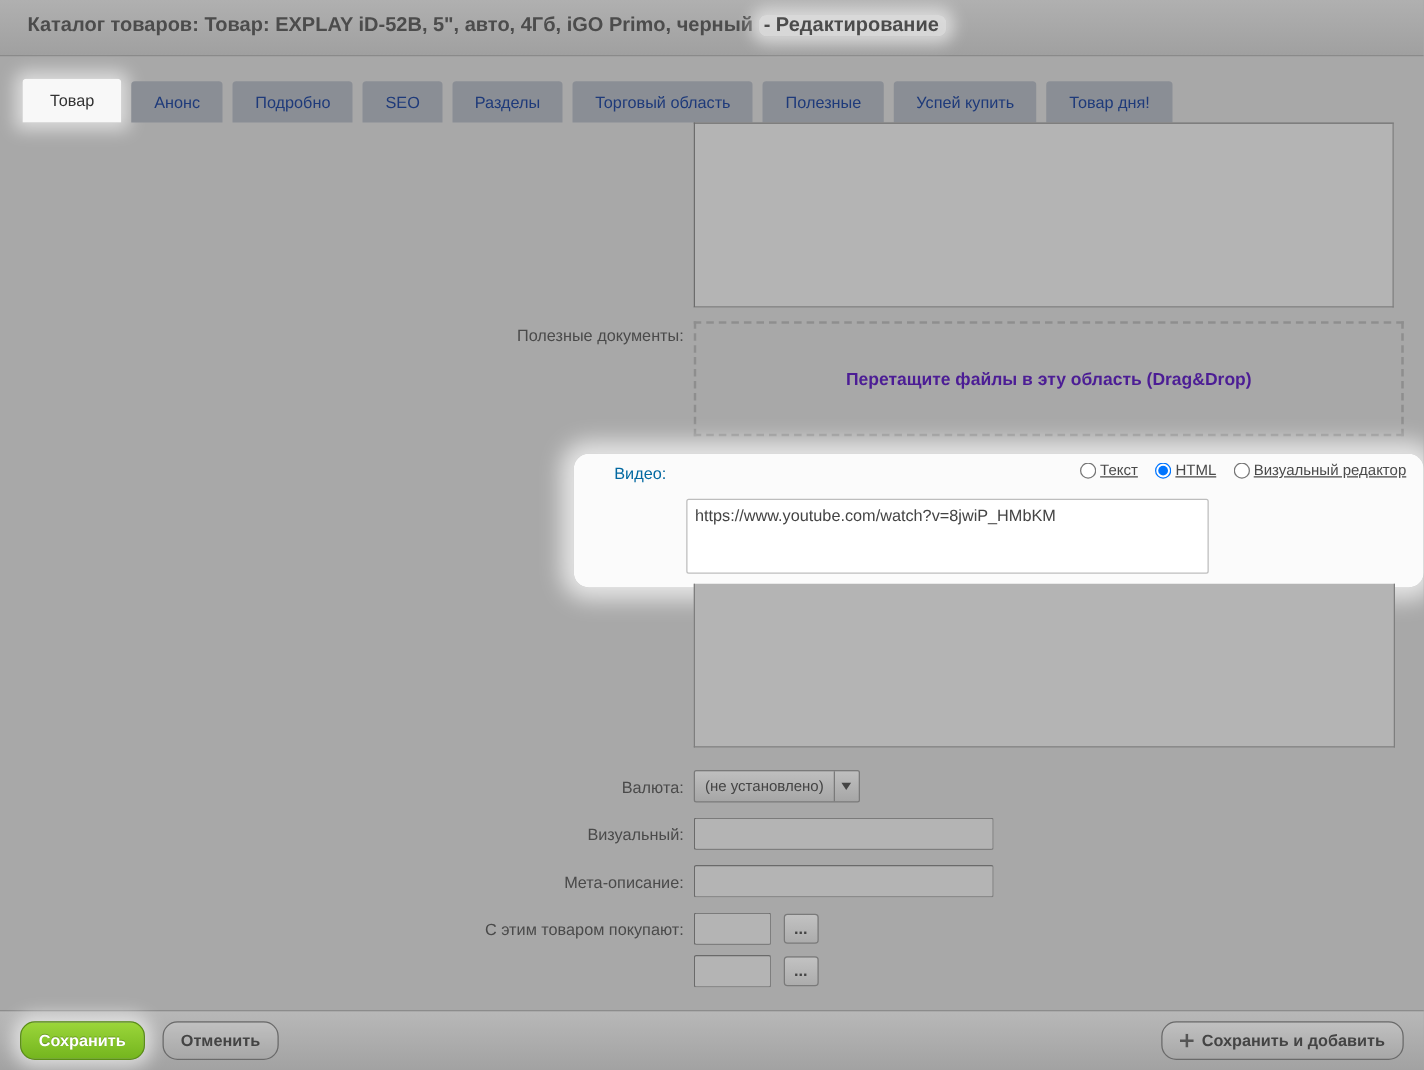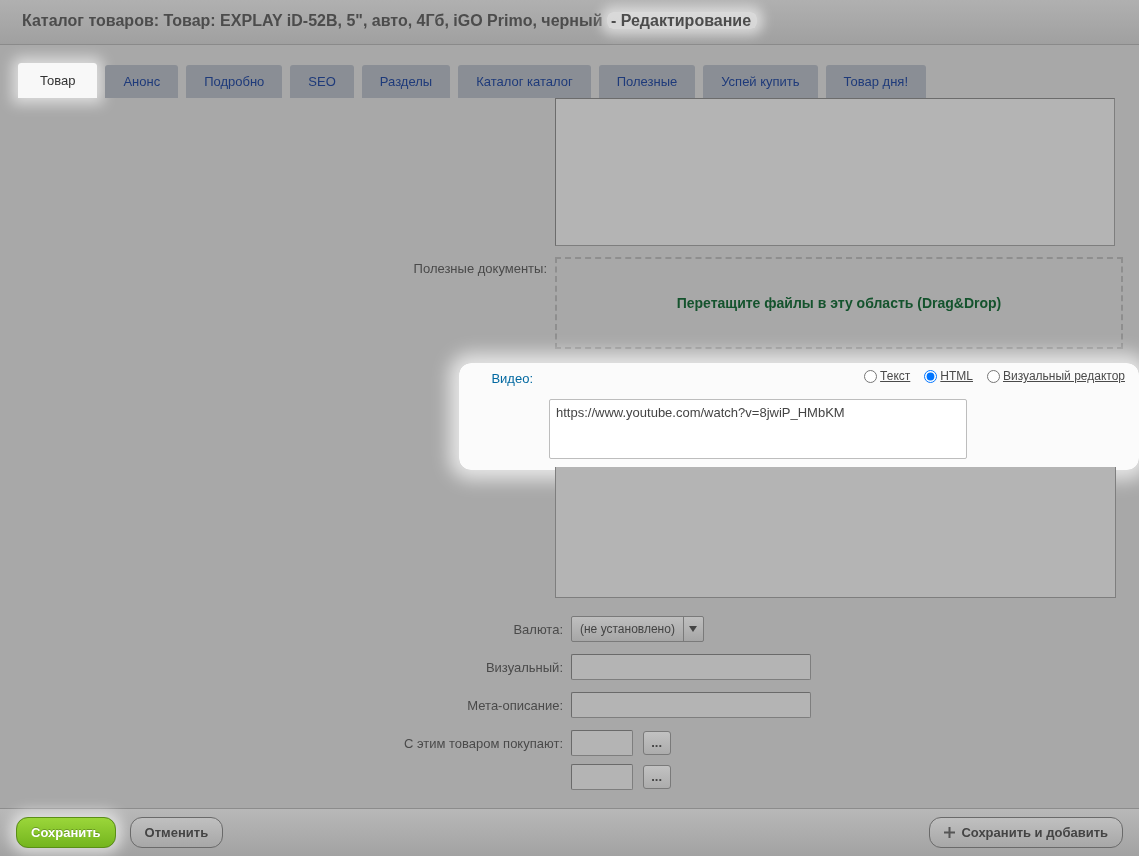--- a/index.html
+++ b/index.html
@@ -83,21 +83,21 @@
       border-left-color: #6c6c6c;
       resize: none;
     }
     .dropzone {
       width: 568px;
       height: 92px;
       border: 2px dashed #8e8e8e;
       display: flex;
       align-items: center;
       justify-content: center;
-      color: #14532d;
+      color: #4c1d95;
       font-weight: bold;
       font-size: 14px;
       margin-top: 2px;
     }
     .video-section {
       background: rgba(255,255,255,0.95);
       border-radius: 12px;
       box-shadow: 0 0 18px 10px rgba(255,255,255,0.7);
       padding: 6px 8px 8px 90px;
       margin-left: -90px;
@@ -255,40 +255,39 @@
       color: #444;
       margin-left: 14px;
     }
     .btn-save-add {
       background: linear-gradient(to bottom, #c0c0c0, #a7a7a7);
       color: #444;
       margin-left: auto;
     }
     .spaced-fields .form-row {
       margin-bottom: 12px;
-      padding-left: 16px;
     }
   </style>
 </head>
 <body>
 
 <div class="page-header">
   <h1 class="page-title">
     <span>Каталог товаров: Товар: EXPLAY iD-52B, 5", авто, 4Гб, iGO Primo, черный</span>
     <span class="highlight">- Редактирование</span>
   </h1>
 </div>
 
 <div class="tabs-row">
   <div class="tab active">Товар</div>
   <div class="tab">Анонс</div>
   <div class="tab">Подробно</div>
   <div class="tab">SEO</div>
   <div class="tab">Разделы</div>
-  <div class="tab">Каталог каталог</div>
+  <div class="tab">Торговый область</div>
   <div class="tab">Полезные</div>
   <div class="tab">Успей купить</div>
   <div class="tab">Товар дня!</div>
 </div>
 
 <div class="form-area">
 
   <div class="form-row">
     <div class="label-col"></div>
     <div class="field-col">

